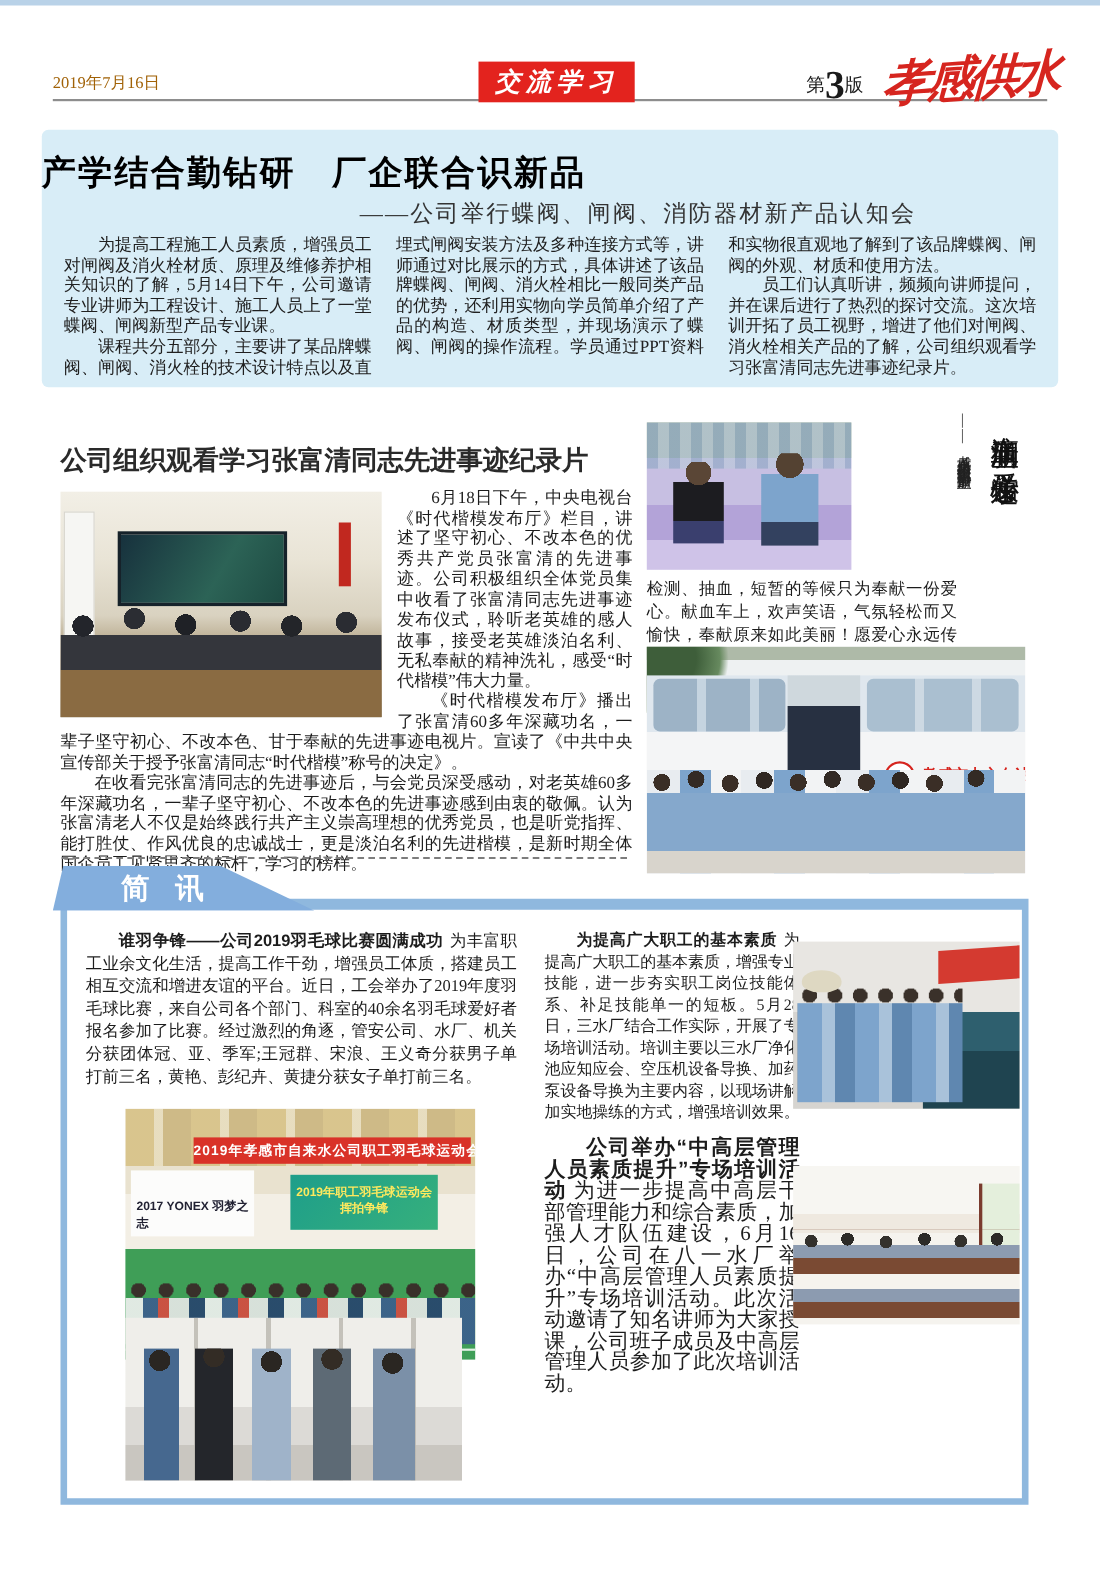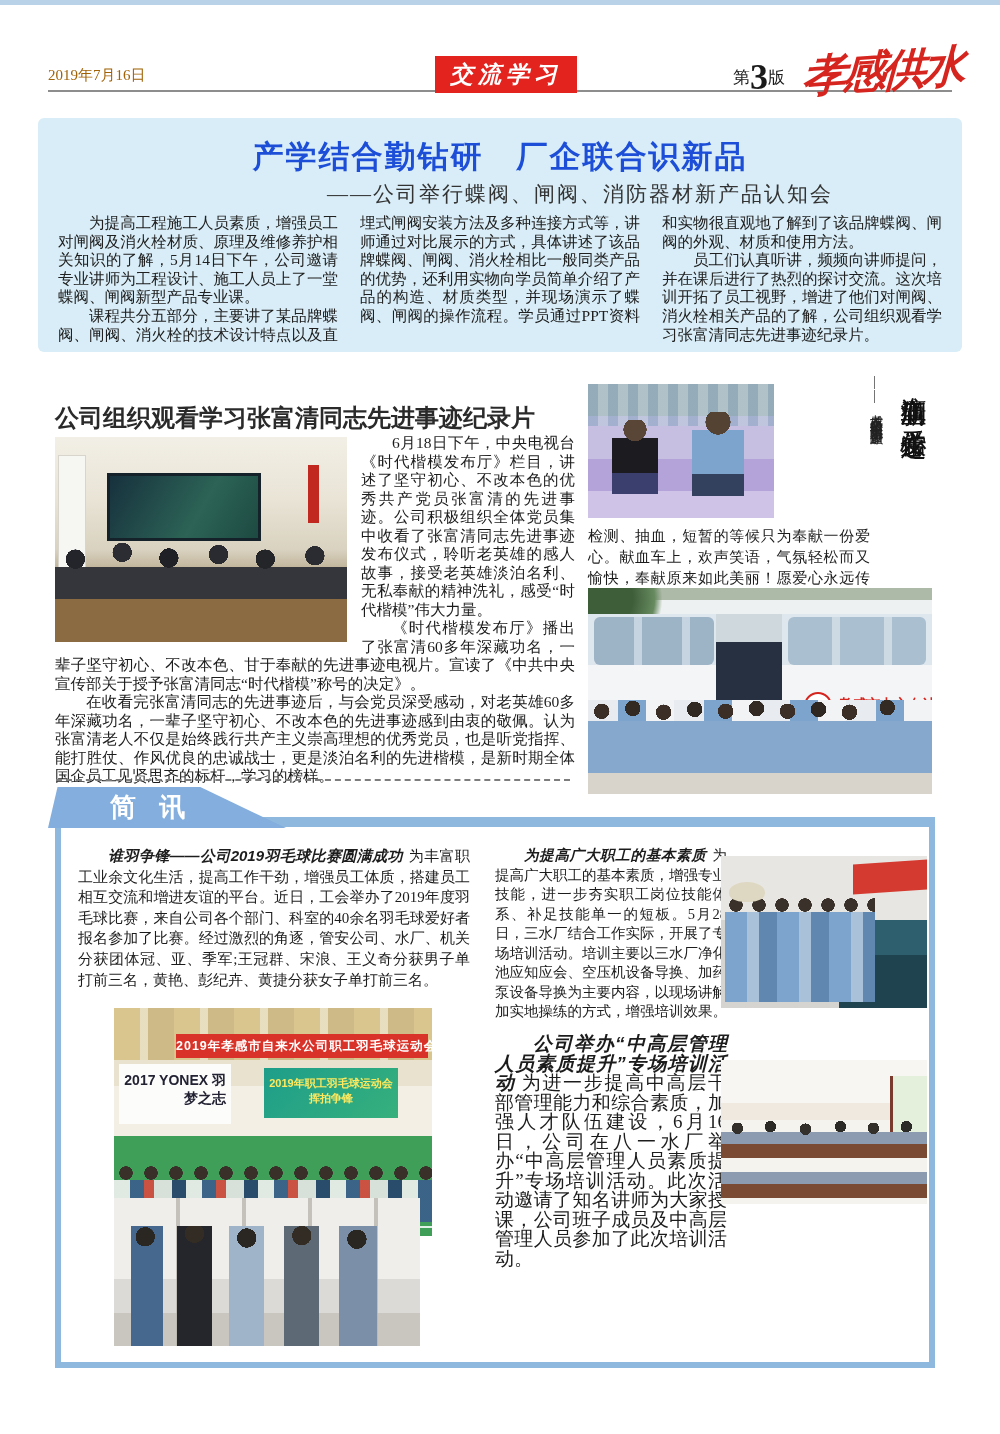--- a/index.html
+++ b/index.html
@@ -17,31 +17,31 @@
     color:#fff;text-align:center;line-height:37px;font-family:"Liberation Sans",sans-serif;
     font-weight:bold;font-style:italic;font-size:23px;letter-spacing:5px;z-index:2;}
   #hdr-edition{position:absolute;left:733px;top:56px;white-space:nowrap;}
   #hdr-edition .pre,#hdr-edition .suf{font-size:17px;vertical-align:6px;}
   #hdr-edition .num{font-size:36px;font-weight:bold;}
   #hdr-masthead{position:absolute;left:802px;top:42px;width:160px;color:#d6251f;
     font-size:44px;font-weight:bold;font-style:italic;letter-spacing:-4px;
     transform:rotate(-4deg) skewX(-6deg);z-index:2;white-space:nowrap;}
   
   #top-box{position:absolute;left:38px;top:118px;width:924px;height:234px;background:#d8edf7;border-radius:6px;}
-  #tb-title{position:absolute;left:0;right:0;top:18px;text-align:center;
-    font-family:"Liberation Sans",sans-serif;font-weight:bold;font-size:31px;color:#1d4ed8;letter-spacing:2px;}
+  #tb-title{position:absolute;left:0;right:0;top:18px;text-align:left;
+    font-family:"Liberation Sans",sans-serif;font-weight:bold;font-size:31px;color:#000000;letter-spacing:2px;}
   #tb-sub{position:absolute;left:0;right:0;top:62px;text-align:center;transform:translateX(80px);
     font-size:21px;color:#333;letter-spacing:2px;}
   #tb-body{position:absolute;left:20px;top:96px;width:884px;height:150px;
     column-count:3;column-gap:22px;font-size:15.5px;line-height:18.6px;text-align:justify;color:#202020;}
   #tb-body p{margin:0;text-indent:2em;}
   
   #zhang{position:absolute;left:55px;top:364px;width:520px;}
   #z-title{font-family:"Liberation Sans",sans-serif;font-weight:bold;font-size:24px;color:#2a2a2a;white-space:nowrap;margin-top:38px;}
-  #z-body{font-size:15.5px;line-height:18.5px;text-align:justify;color:#1c1c1c;}
+  #z-body{margin-top:10px;font-size:15.5px;line-height:18.5px;text-align:justify;color:#1c1c1c;}
   #z-body p{margin:0;text-indent:2em;}
   #z-photo{float:left;width:292px;height:205px;margin:3px 14px 4px 0;position:relative;overflow:hidden;
     background:linear-gradient(180deg,#f2efe6 0,#e9e4d6 30%,#d9d2c0 55%,#9b8661 78%,#7a643f 100%);}
   .z-ac{position:absolute;left:3px;top:18px;width:26px;height:122px;background:#f6f6f3;border:1px solid #d8d5cc;}
   .z-screen{position:absolute;left:52px;top:36px;width:148px;height:62px;border:3px solid #16222a;
     background:linear-gradient(120deg,#17313d,#2c6356 60%,#1d4a42);}
   .z-flag{position:absolute;right:28px;top:28px;width:11px;height:58px;background:#c1281f;}
   .z-crowd{position:absolute;left:0;right:0;bottom:0;height:112px;
     background:
       radial-gradient(circle 10px at 7% 26%,#23252b 96%,transparent 97%),
@@ -105,36 +105,36 @@
       repeating-linear-gradient(90deg,#e8ecf0 0 30px,#7da4cc 30px 58px,#f2f3f4 58px 86px);}
   
   #dashes{position:absolute;left:56px;top:779px;width:514px;border-top:2px dashed #7d7d7d;}
   #briefs-tab{position:absolute;left:48px;top:787px;width:238px;height:41px;background:#83aedd;z-index:2;
     clip-path:polygon(4% 0,64% 0,100% 100%,0 100%);color:#fff;font-family:"Liberation Sans",sans-serif;
     font-weight:bold;font-size:26px;line-height:41px;padding-left:62px;box-sizing:border-box;letter-spacing:8px;}
   #briefs-box{position:absolute;left:55px;top:817px;width:880px;height:551px;box-sizing:border-box;
     border:6px solid #8fb8de;border-top-width:10px;background:#fff;}
   .brief{position:absolute;text-align:justify;color:#1c1c1c;}
   .brief p{margin:0;text-indent:2em;}
-  .brief b{font-family:"Liberation Sans",sans-serif;margin-right:6px;font-style:italic;}
+  .brief b{font-family:"Liberation Sans",sans-serif;margin-right:6px;}
   #brief1{left:17px;top:19px;width:392px;font-size:15px;line-height:20.6px;}
   #brief2{left:434px;top:19px;width:232px;font-size:14.5px;line-height:19.5px;}
   #brief3{left:434px;top:207px;width:232px;font-size:19px;line-height:19.5px;}
   #brief4{left:372px;top:396px;width:497px;font-size:14.8px;line-height:19.8px;}
   .photo{position:absolute;overflow:hidden;}
   
   #p-badminton{left:53px;top:181px;width:318px;height:228px;
     background:linear-gradient(180deg,#e9e2cf 0 34%,#f3efe5 34% 56%,#3f9e57 56% 100%);}
   .bd-plaques{position:absolute;left:0;top:0;right:0;height:52px;opacity:.5;
     background:repeating-linear-gradient(90deg,#c9a84c 0 26px,#e6d9b0 26px 34px,#b3923f 34px 60px);}
   .bd-redbanner{position:absolute;left:62px;top:26px;right:4px;height:24px;background:#d93228;color:#fff;
     font-family:"Liberation Sans",sans-serif;font-weight:bold;font-size:12.5px;line-height:24px;
     text-align:center;letter-spacing:1px;white-space:nowrap;}
   .bd-white{position:absolute;left:5px;top:56px;width:112px;height:60px;background:#fcfcfb;color:#223;
-    font-family:"Liberation Sans",sans-serif;font-weight:bold;font-size:14px;padding:8px 5px;box-sizing:border-box;text-align:right;}
+    font-family:"Liberation Sans",sans-serif;font-weight:bold;font-size:11px;padding:25px 5px;box-sizing:border-box;}
   .bd-green{position:absolute;left:150px;top:60px;width:134px;height:50px;text-align:center;color:#ffe95e;
     background:linear-gradient(135deg,#1e9e8a,#36b07c);font-family:"Liberation Sans",sans-serif;
     font-weight:bold;font-size:11px;padding-top:8px;box-sizing:border-box;}
   .bd-heads{position:absolute;left:0;right:0;bottom:52px;height:20px;
     background-image:radial-gradient(circle 7px at 12px 9px,#39302a 95%,transparent 96%);
     background-size:25px 20px;background-repeat:repeat-x;}
   .bd-torsos{position:absolute;left:0;right:0;bottom:14px;height:42px;opacity:.9;
     background:repeating-linear-gradient(90deg,#f2f2f2 0 16px,#3b5d8e 16px 30px,#d94a40 30px 40px,#e8e8e8 40px 58px,#27436e 58px 72px);}
   .bd-line{position:absolute;left:0;right:0;bottom:8px;height:2px;background:#fff;opacity:.85;}
   

